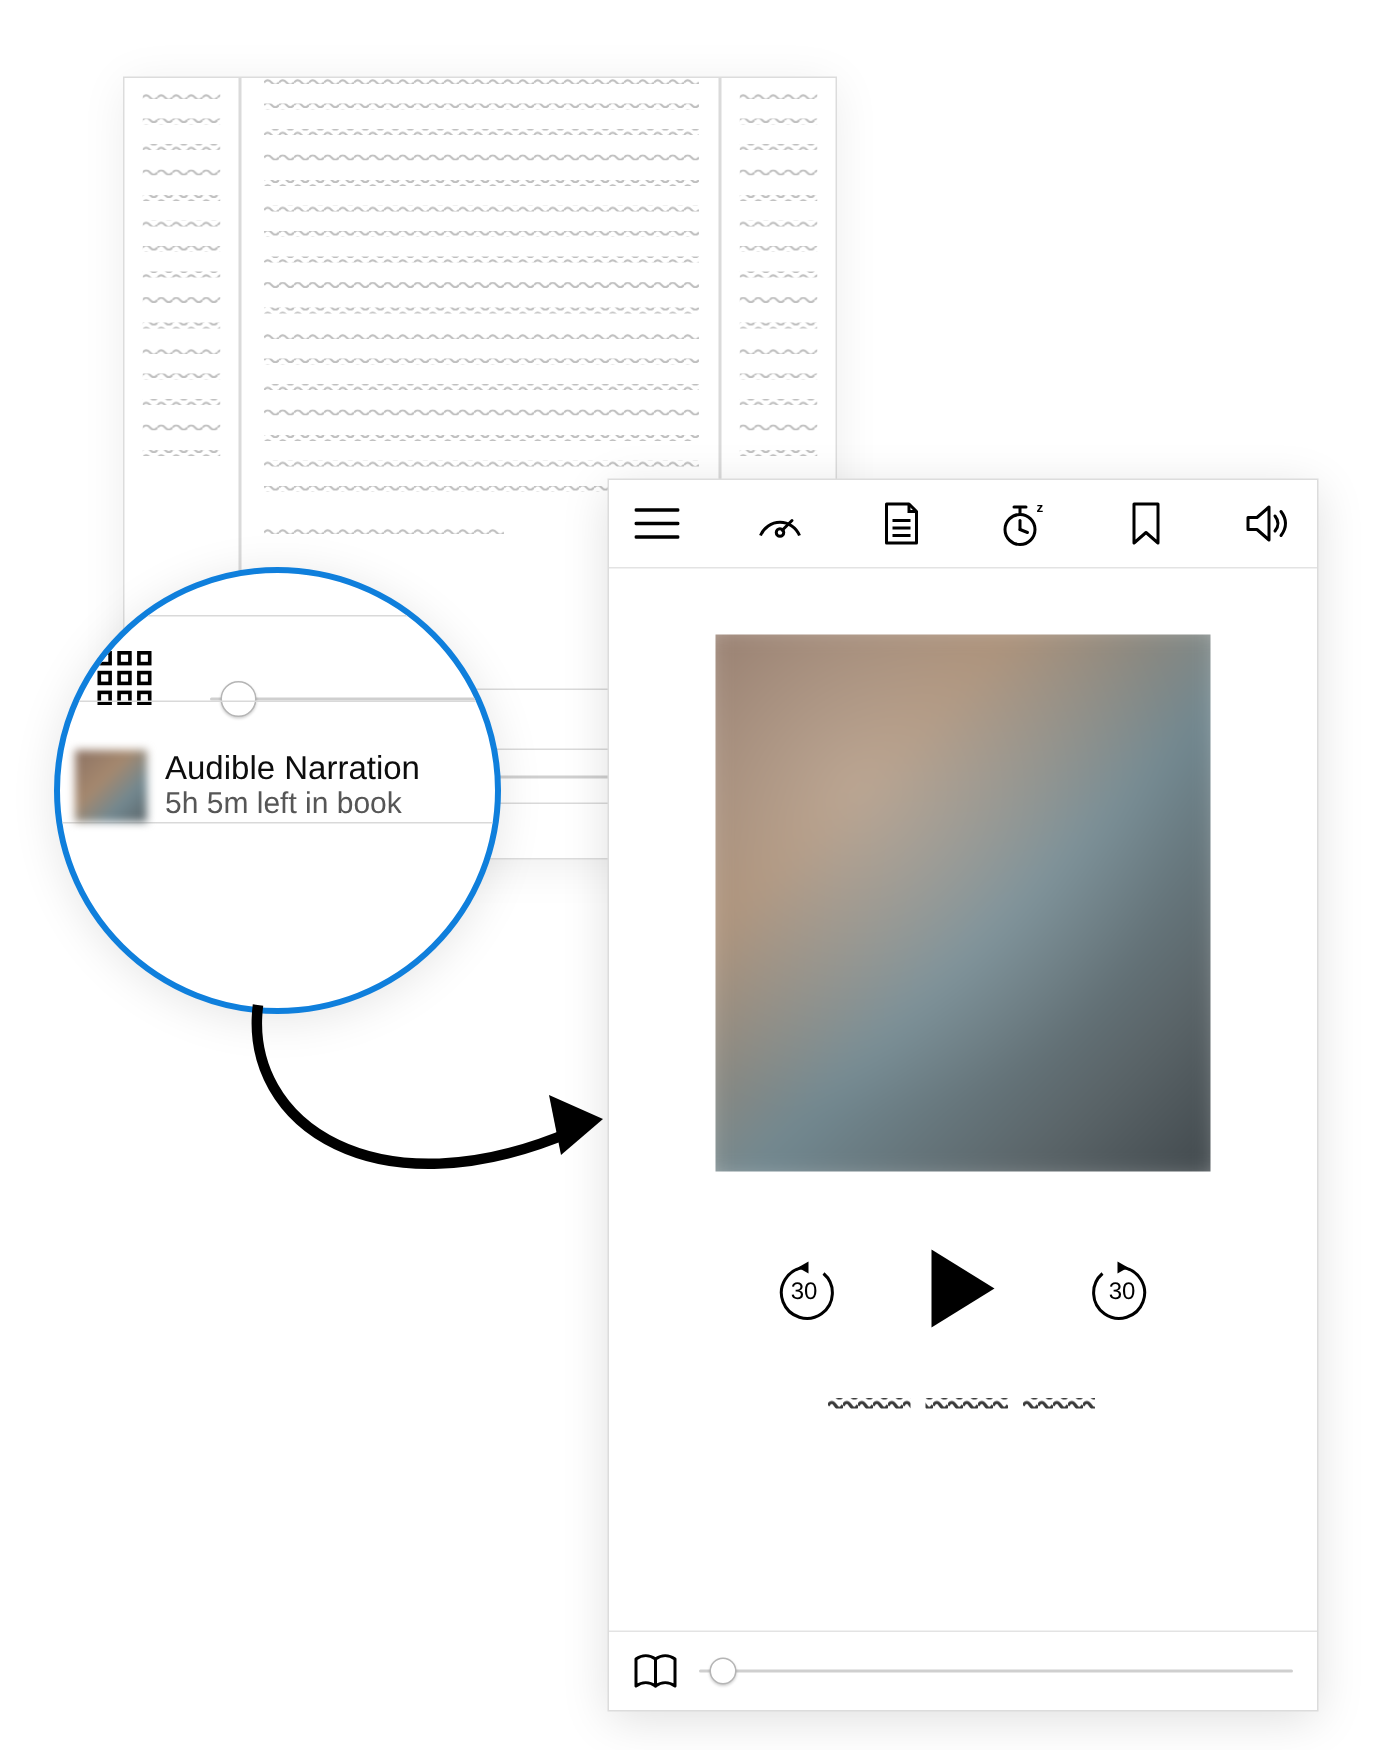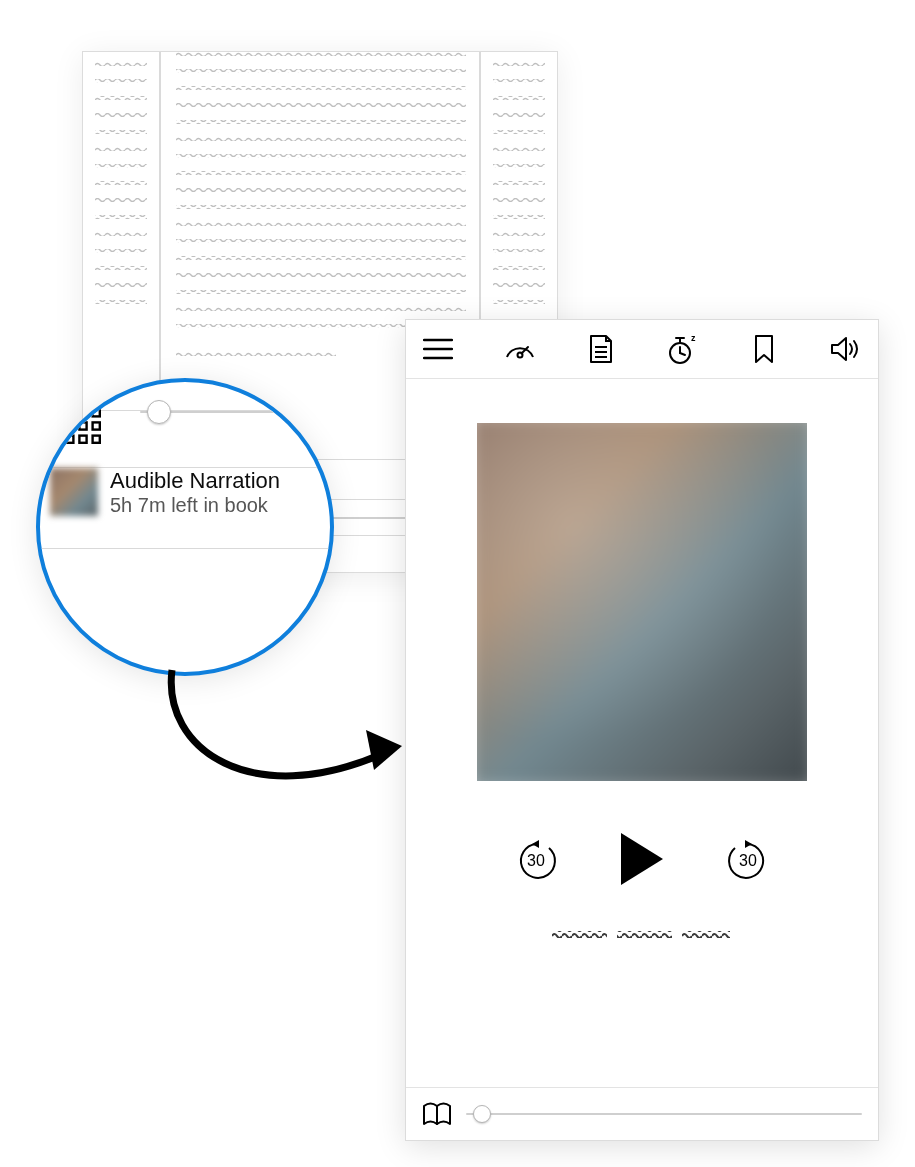--- a/index.html
+++ b/index.html
@@ -130,21 +130,21 @@
   .callout-inner {
     position: absolute;
     inset: 0;
     display: flex;
     flex-direction: column;
   }
   .callout-spacer { flex: 0 0 28px; }
   .callout-row {
     position: relative;
     display: flex;
-    align-items: flex-start;
+    align-items: flex-end;
     border-top: 1px solid #d9d9d9;
     padding-left: 10px;
     gap: 12px;
   }
   .callout-row.slider { height: 56px; }
   .callout-row.audible {
     height: 80px;
     border-bottom: 1px solid #d9d9d9;
   }
   .callout-row .slider-track { margin-right: 0; }
@@ -405,21 +405,21 @@
         </span>
         <div class="slider-track" style="margin-left:30px">
           <div class="slider-handle" style="width:22px;height:22px;left:10%"></div>
         </div>
       </div>
 
       <div class="callout-row audible">
         <div class="callout-thumb"></div>
         <div class="callout-text">
           <div class="title">Audible Narration</div>
-          <div class="subtitle">5h 7m left in book</div>
+          <div class="subtitle">5h 5m left in book</div>
         </div>
       </div>
       <div style="flex:1"></div>
     </div>
   </div>
 
   <svg class="arrow-svg" viewBox="0 0 260 160">
     <path d="M20 10 C 10 90, 100 150, 230 94" stroke="#000" stroke-width="7" fill="none"></path>
     <path d="M250 86 L214 70 L222 110 Z" fill="#000"></path>
   </svg>

